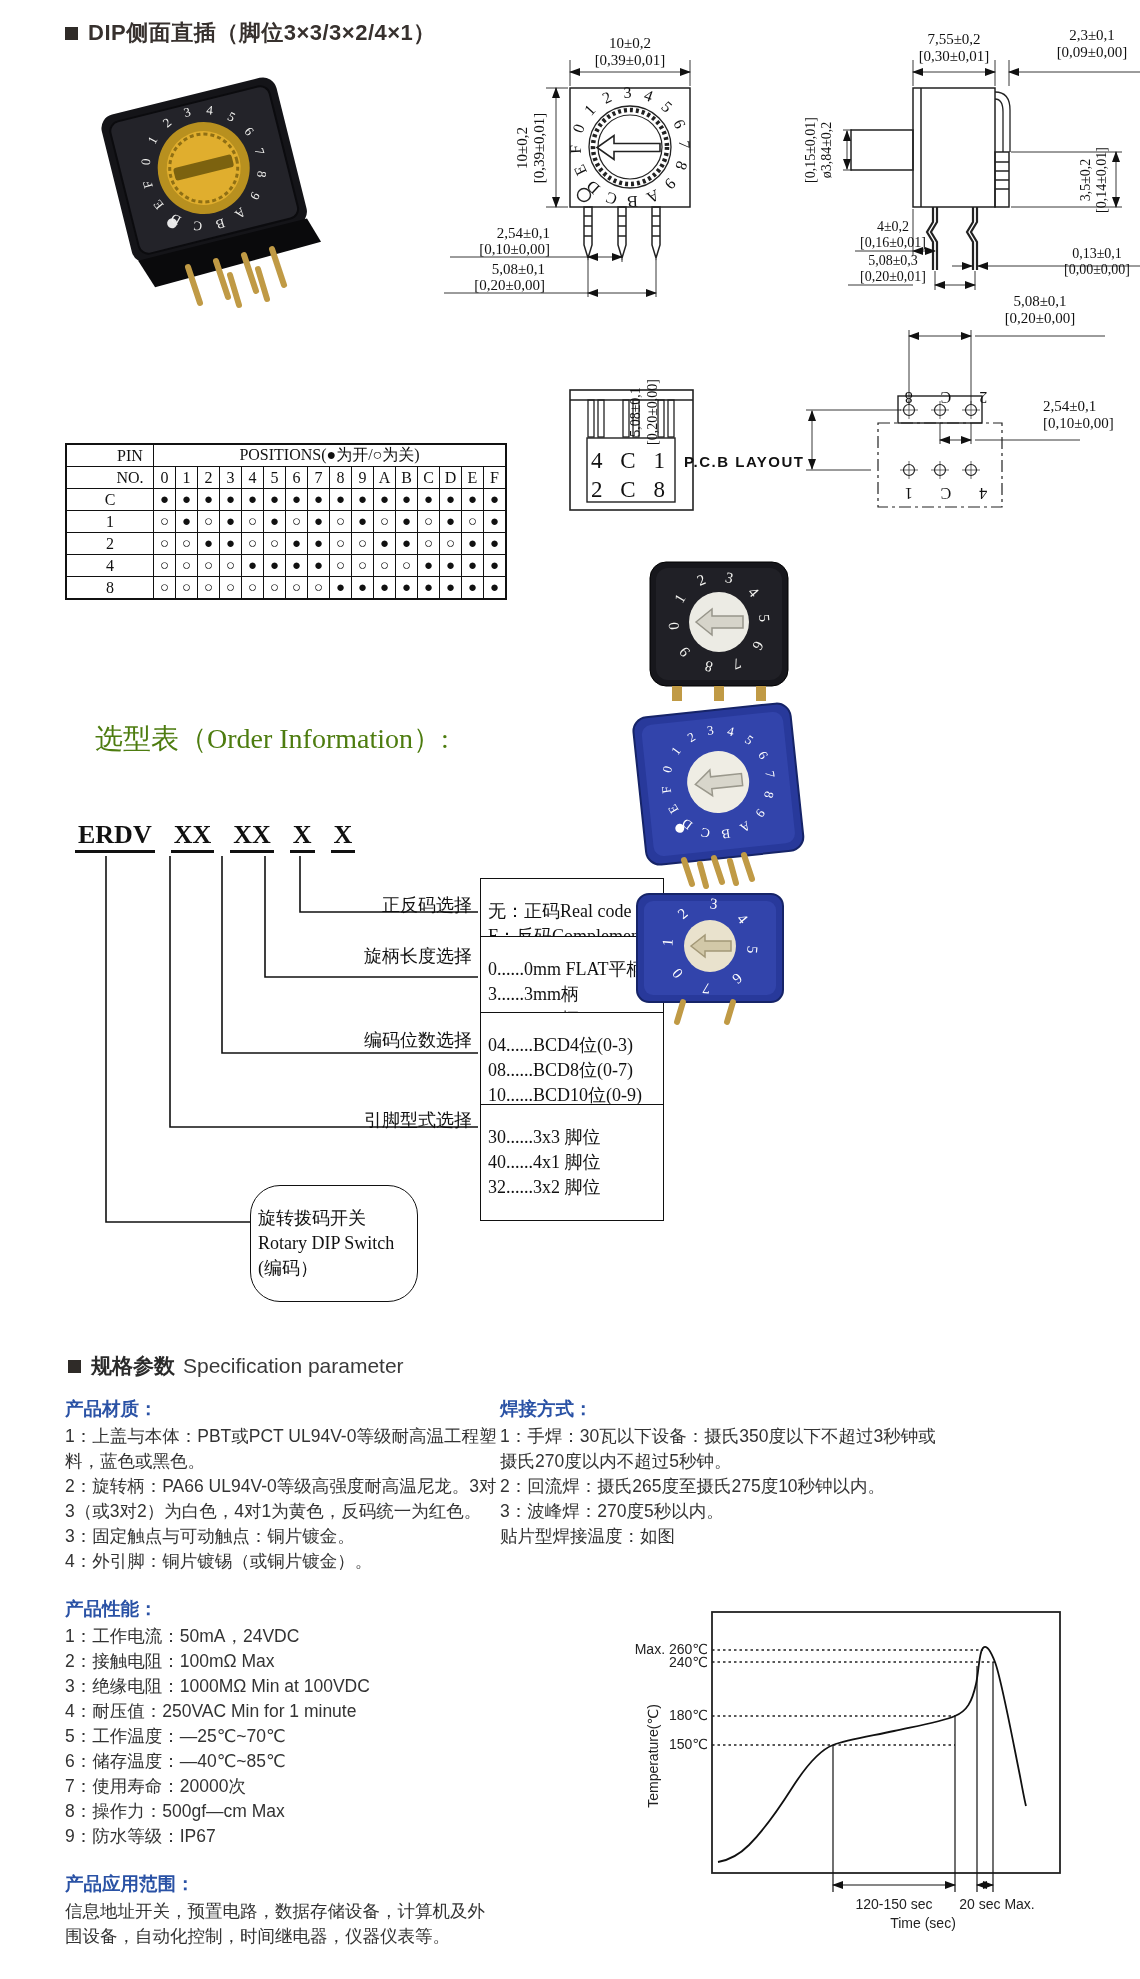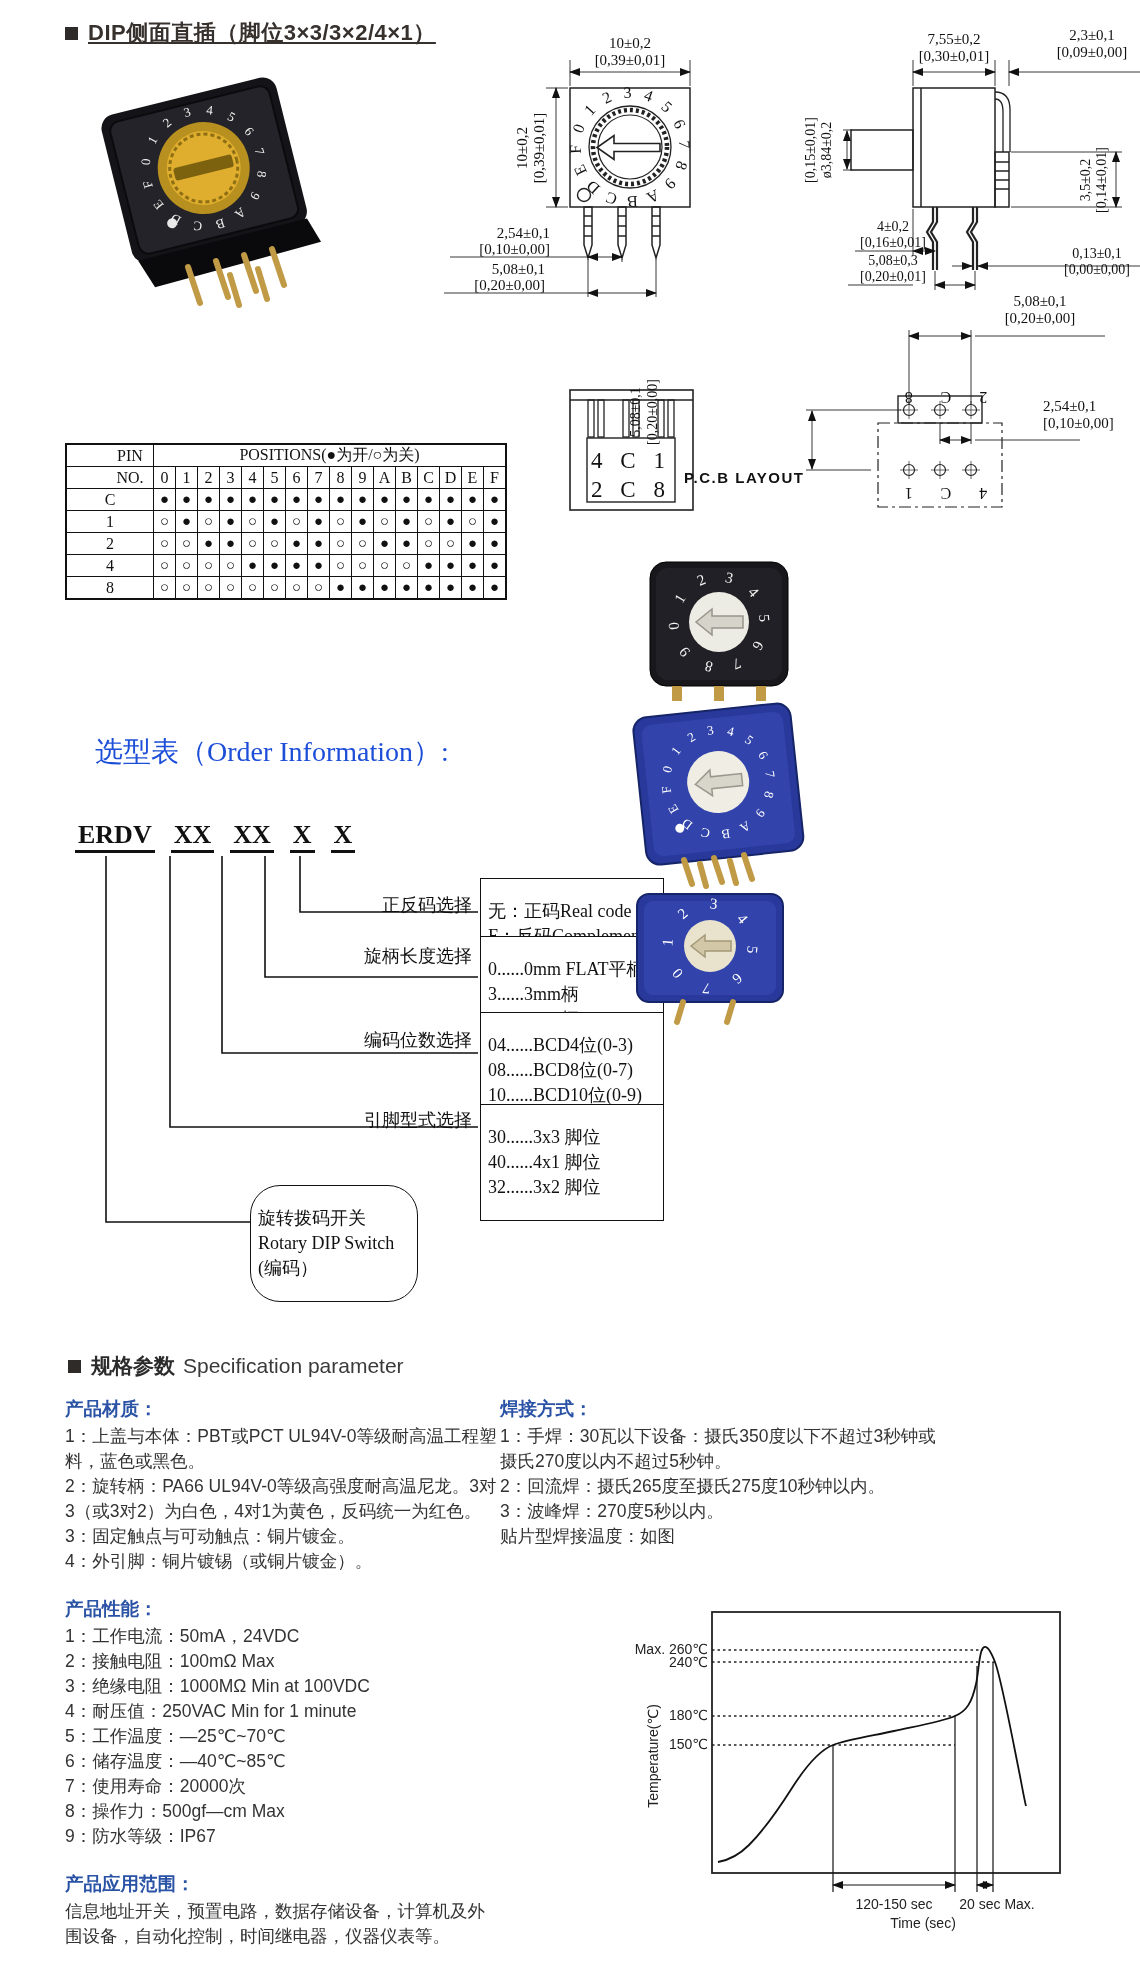--- a/index.html
+++ b/index.html
@@ -13,21 +13,21 @@
   
   table.pin-table{border-collapse:collapse;border:2px solid #111;background:#fff;
         font-family:"Liberation Serif","DejaVu Serif",serif;color:#111;}
   table.pin-table th,table.pin-table td{border:1px solid #111;padding:0;text-align:center;font-weight:normal;}
   table.pin-table th{font-size:16px;height:21px;}
   table.pin-table th.pt-pin{width:46px;padding-left:40px;}
   table.pin-table th.pt-col{width:21px;}
   table.pin-table th.pt-pos{font-size:16px;}
   table.pin-table td{width:21px;height:21px;font-size:15px;line-height:15px;}
   
-  .order-title{font-family:"Liberation Serif","DejaVu Serif",serif;font-size:28px;color:#1d4ed8;margin-top:13px;}
+  .order-title{font-family:"Liberation Serif","DejaVu Serif",serif;font-size:28px;color:#4d7c0f;}
   .code-row{display:flex;gap:16px;font-family:"Liberation Serif","DejaVu Serif",serif;
             font-weight:bold;font-size:26px;color:#111;}
   .code-part{border-bottom:3px solid #111;padding:0 3px;line-height:30px;}
   .sel-label{font-family:"Liberation Serif","DejaVu Serif",serif;font-size:18px;color:#111;
              width:150px;text-align:right;}
   .sel-box{border:1.5px solid #111;background:#fff;padding:20px 7px;
            font-family:"Liberation Serif","DejaVu Serif",serif;font-size:18px;line-height:25px;color:#111;}
   
   .spec-header{display:flex;align-items:center;font-size:21px;color:#3a3a3a;}
   .spec-header .zh{font-weight:bold;color:#2b2b2b;}
@@ -238,21 +238,21 @@
 
     <g stroke="#111" stroke-width="1.6" fill="none">
       <path d="M300 856 V912 H478"></path>
       <path d="M265 856 V977 H478"></path>
       <path d="M222 856 V1053 H478"></path>
       <path d="M170 856 V1127 H478"></path>
       <path d="M106 856 V1222 H250"></path>
     </g>
   </svg>
 
-  <div class="abs doc-title" style="left:65px;top:18px;z-index:2;text-decoration:underline;">
+  <div class="abs doc-title" style="left:65px;top:18px;z-index:2;">
     <span class="sq"></span>
     <span>DIP侧面直插（脚位3×3/3×2/4×1）</span>
   </div>
 
   <svg class="abs" style="left:90px;top:55px;z-index:2;" width="245" height="260" viewBox="0 0 245 260">
     <g transform="rotate(-14 120 130)">
       <rect x="28" y="38" width="180" height="152" rx="14" fill="#141418"></rect>
       <rect x="36" y="46" width="164" height="136" rx="10" fill="#232329" stroke="#0b0b0e" stroke-width="2"></rect>
       <polygon points="32,186 206,186 214,212 42,216" fill="#0a0a0c"></polygon>
       <circle cx="118" cy="112" r="46" fill="#b8901f"></circle>
@@ -407,21 +407,21 @@
           <td>●</td>
           <td>●</td>
           <td>●</td>
           <td>●</td>
           <td>●</td>
           <td>●</td>
         </tr>
       </tbody>
     </table>
 
-  <div class="abs pcb-label" style="left:684px;top:453px;z-index:2;margin-top:16px;">P.C.B  LAYOUT</div>
+  <div class="abs pcb-label" style="left:684px;top:453px;z-index:2;">P.C.B  LAYOUT</div>
 
   <div class="abs order-title" style="left:95px;top:720px;z-index:2;">选型表（Order Information）:</div>
 
   <div class="abs code-row" style="left:75px;top:820px;z-index:2;">
     <span class="code-part">ERDV</span>
     <span class="code-part">XX</span>
     <span class="code-part">XX</span>
     <span class="code-part">X</span>
     <span class="code-part">X</span>
   </div>

